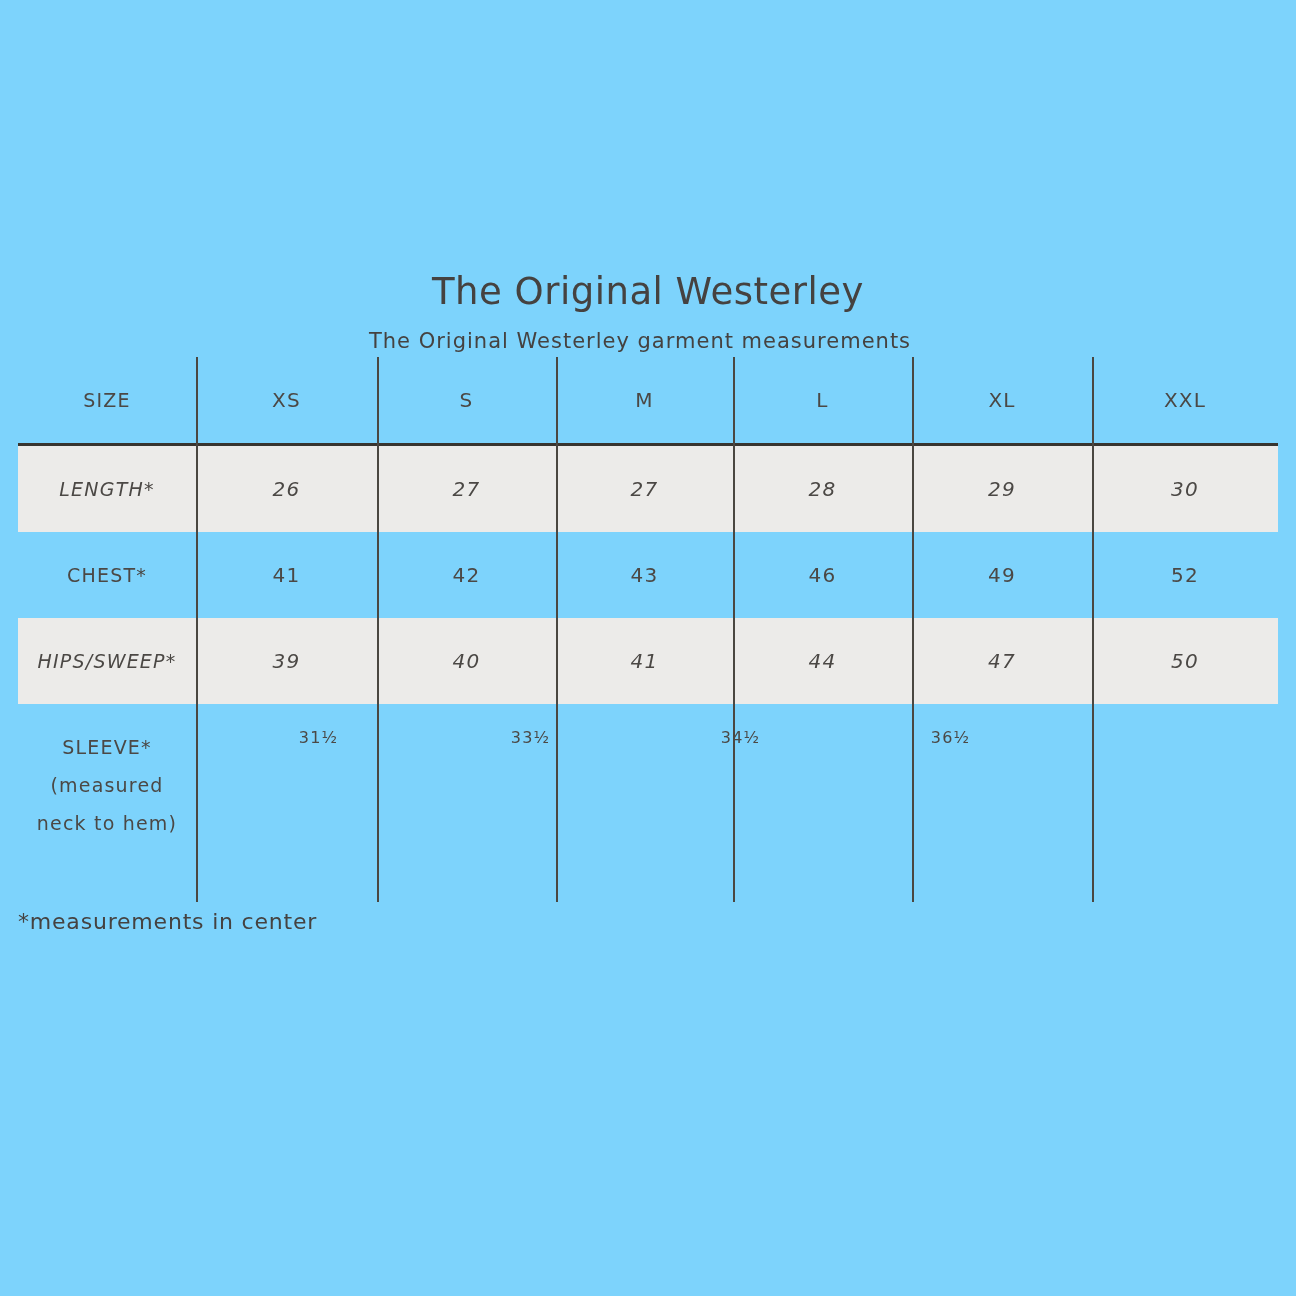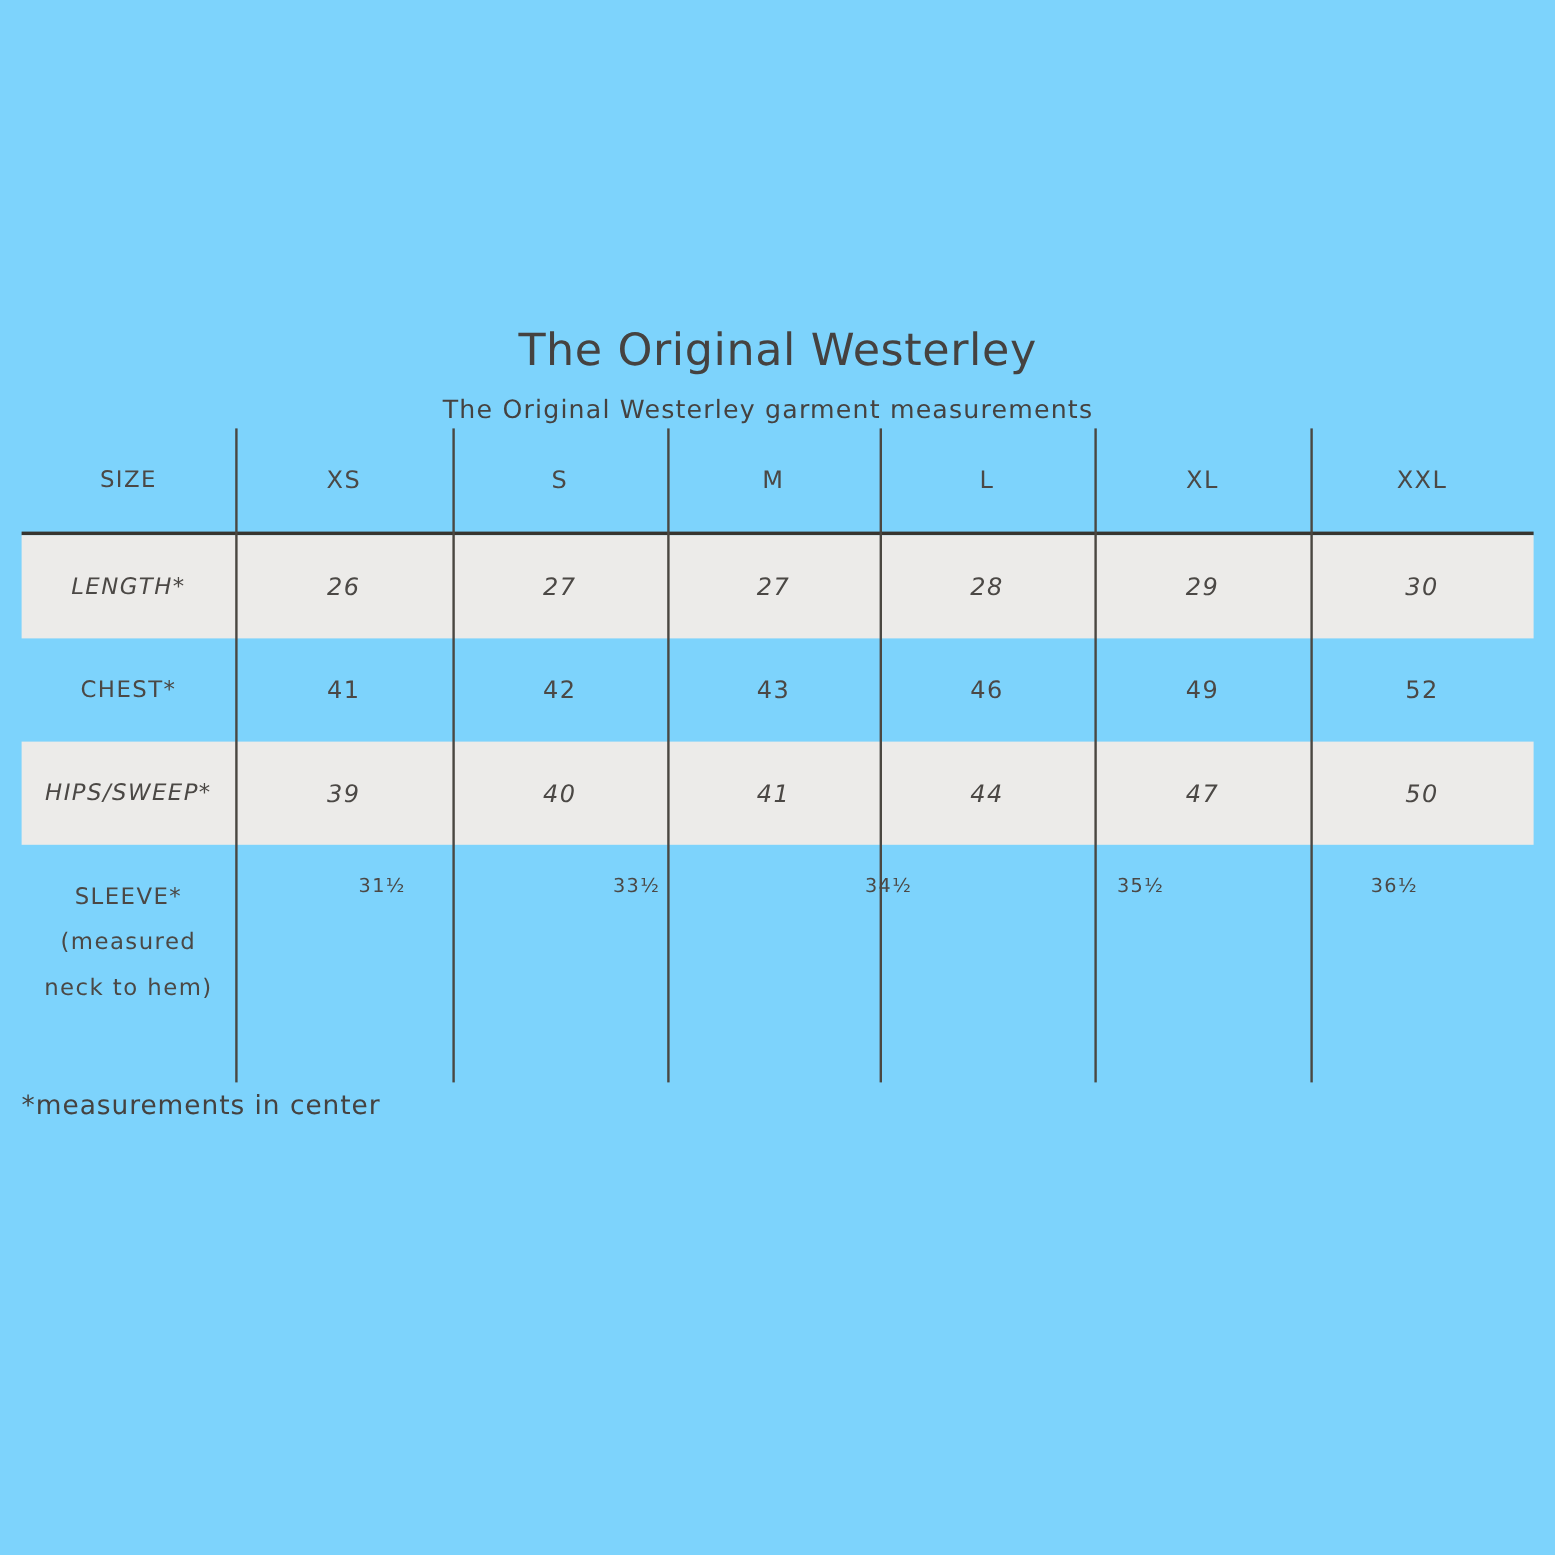--- a/index.html
+++ b/index.html
@@ -163,21 +163,20 @@
 
     <div class="grid-row sleeve-row">
       <div class="row-label-block">
         <div>SLEEVE*</div>
         <div>(measured</div>
         <div>neck to hem)</div>
       </div>
       <div class="cell value">31½</div>
       <div class="cell value">33½</div>
       <div class="cell value">34½</div>
-      <div class="cell value">35½</div>
       <div class="cell value">36½</div>
     </div>
 
     <div class="vline v1"></div>
     <div class="vline v2"></div>
     <div class="vline v3"></div>
     <div class="vline v4"></div>
     <div class="vline v5"></div>
     <div class="vline v6"></div>
 

